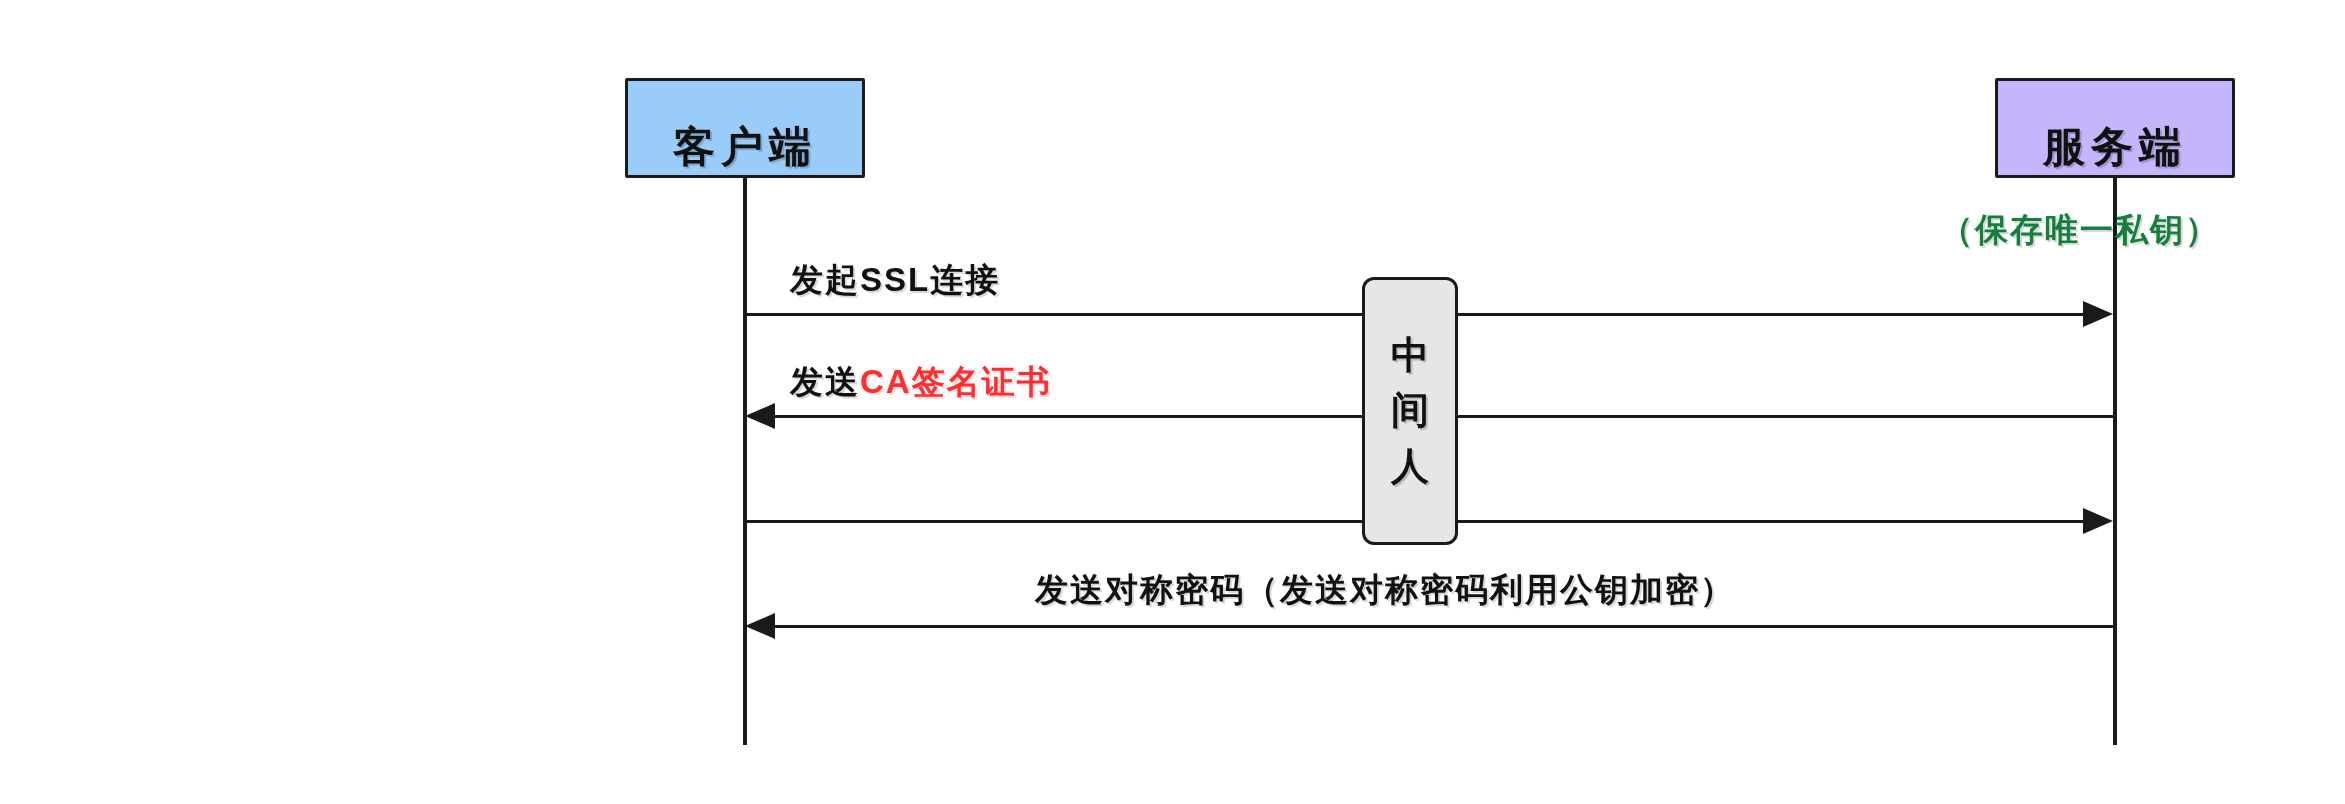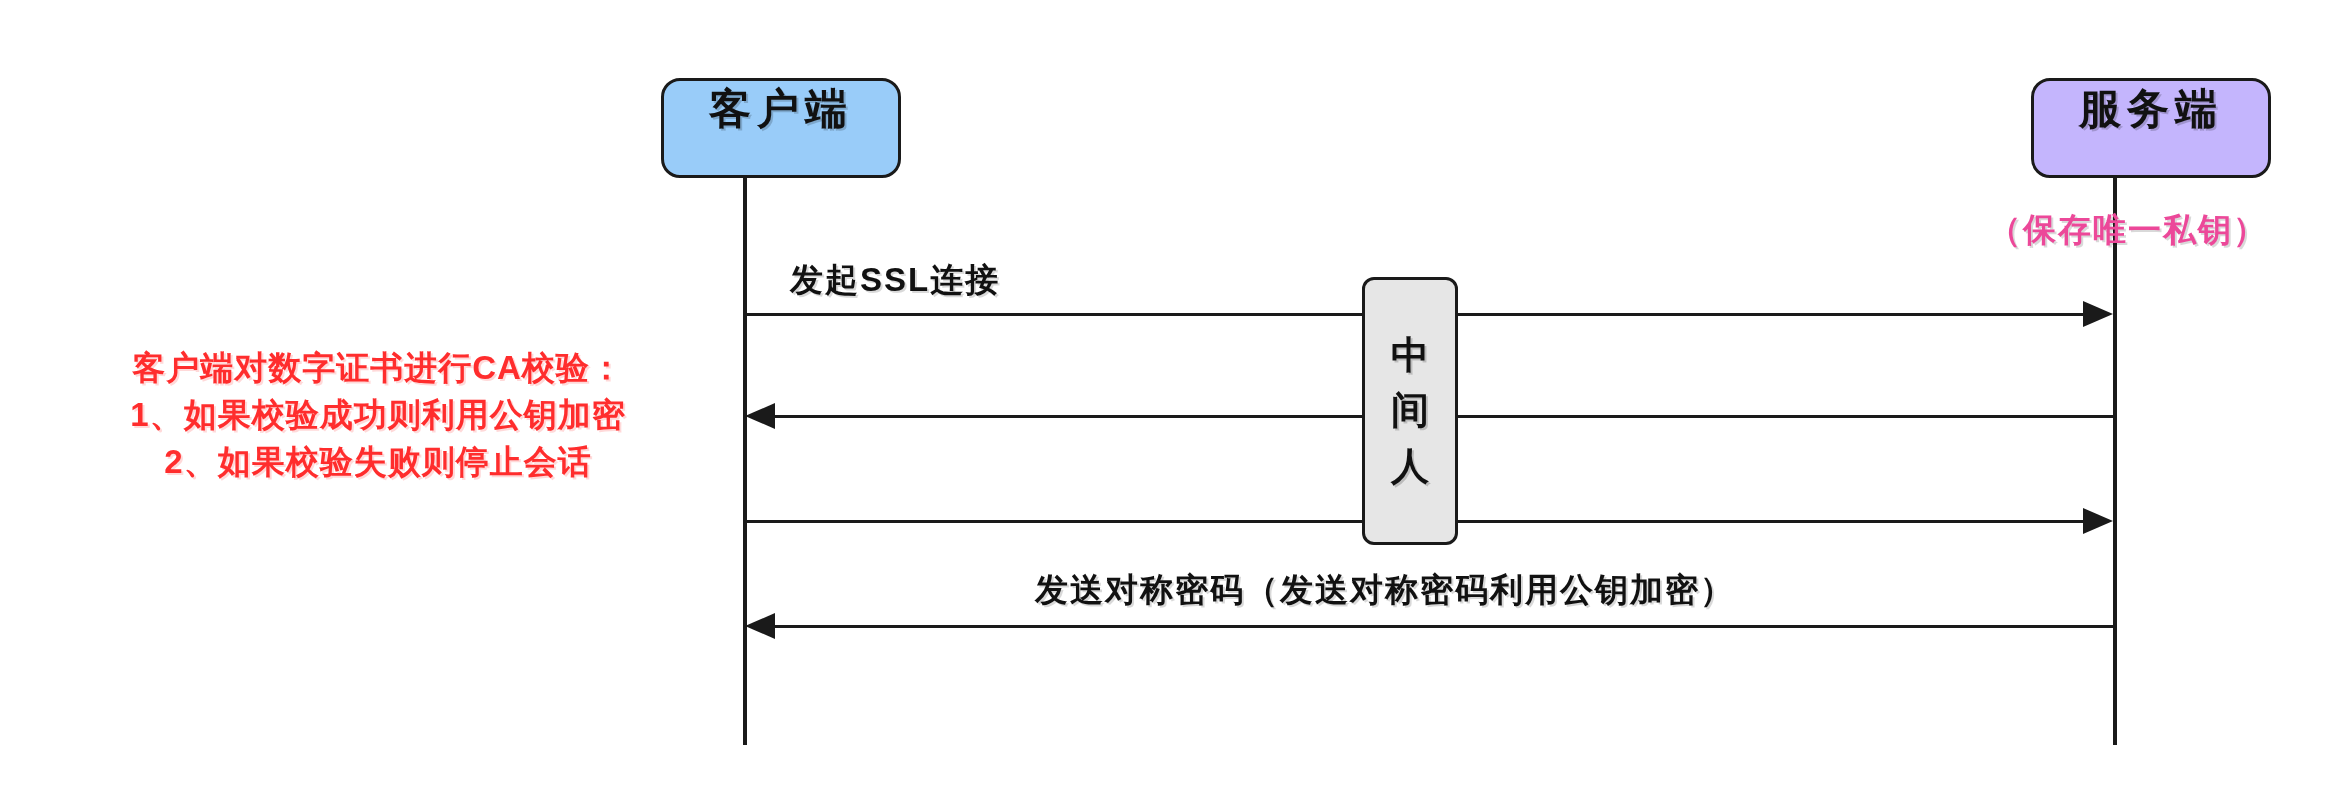--- a/index.html
+++ b/index.html
@@ -16,30 +16,29 @@
     height: 804px;
     background: #ffffff;
     overflow: hidden;
   }
 
   
   .actor-box {
     position: absolute;
     box-sizing: border-box;
     border: 3px solid #1a1a1a;
-    border-radius: 19px;
+    border-radius: 2px;
     display: flex;
-    align-items: flex-start;
+    align-items: flex-end;
     justify-content: center;
     font-size: 42px;
     font-weight: bold;
     color: #111111;
     letter-spacing: 6px;
     text-shadow: 2px 2px 0 rgba(0,0,0,0.18);
-    margin-left: 36px;
   }
   #client-box {
     left: 625px;
     top: 78px;
     width: 240px;
     height: 100px;
     background: #99ccf9;
   }
   #server-box {
     left: 1995px;
@@ -122,26 +121,25 @@
     color: #ff2d2d;
     text-shadow: 2px 2px 0 rgba(255,45,45,0.18);
   }
 
   #note-server {
     position: absolute;
     left: 1940px;
     top: 208px;
     font-size: 33px;
     font-weight: bold;
-    color: #ec4899;
+    color: #15803d;
     white-space: nowrap;
     letter-spacing: 2px;
     text-shadow: 2px 2px 0 rgba(0,0,0,0.15);
     z-index: 3;
-    margin-left: 48px;
   }
 
   #note-client-validation {
     position: absolute;
     left: 58px;
     top: 345px;
     width: 640px;
     text-align: center;
     color: #ff2d2d;
     font-size: 33px;
@@ -172,36 +170,34 @@
   <div id="note-server">（保存唯一私钥）</div>
 
   <div class="msg-line" style="left:745px; top:313px; width:1350px;"></div>
   <div class="arrow-head right" style="left:2083px; top:301px;"></div>
   <div class="msg-label" style="left:790px; top:258px;">
     <span>发起SSL连接</span>
   </div>
 
   <div class="msg-line" style="left:775px; top:415px; width:1340px;"></div>
   <div class="arrow-head left" style="left:745px; top:403px;"></div>
+  <div class="msg-label" style="left:790px; top:360px;">
+    <span>发送</span><span class="red">CA签名证书</span>
+  </div>
 
   <div class="msg-line" style="left:745px; top:520px; width:1350px;"></div>
   <div class="arrow-head right" style="left:2083px; top:508px;"></div>
 
   <div class="msg-line" style="left:775px; top:625px; width:1340px;"></div>
   <div class="arrow-head left" style="left:745px; top:613px;"></div>
   <div class="msg-label" style="left:1035px; top:568px;">
     <span>发送对称密码（发送对称密码利用公钥加密）</span>
   </div>
 
 
   <div id="mitm-box">
     <span class="mitm-char">中</span>
     <span class="mitm-char">间</span>
     <span class="mitm-char">人</span>
   </div>
 
-  <div id="note-client-validation">
-    <span class="nv-line">客户端对数字证书进行CA校验：</span>
-    <span class="nv-line">1、如果校验成功则利用公钥加密</span>
-    <span class="nv-line">2、如果校验失败则停止会话</span>
-  </div>
 
 </div>
 
 </body></html>

